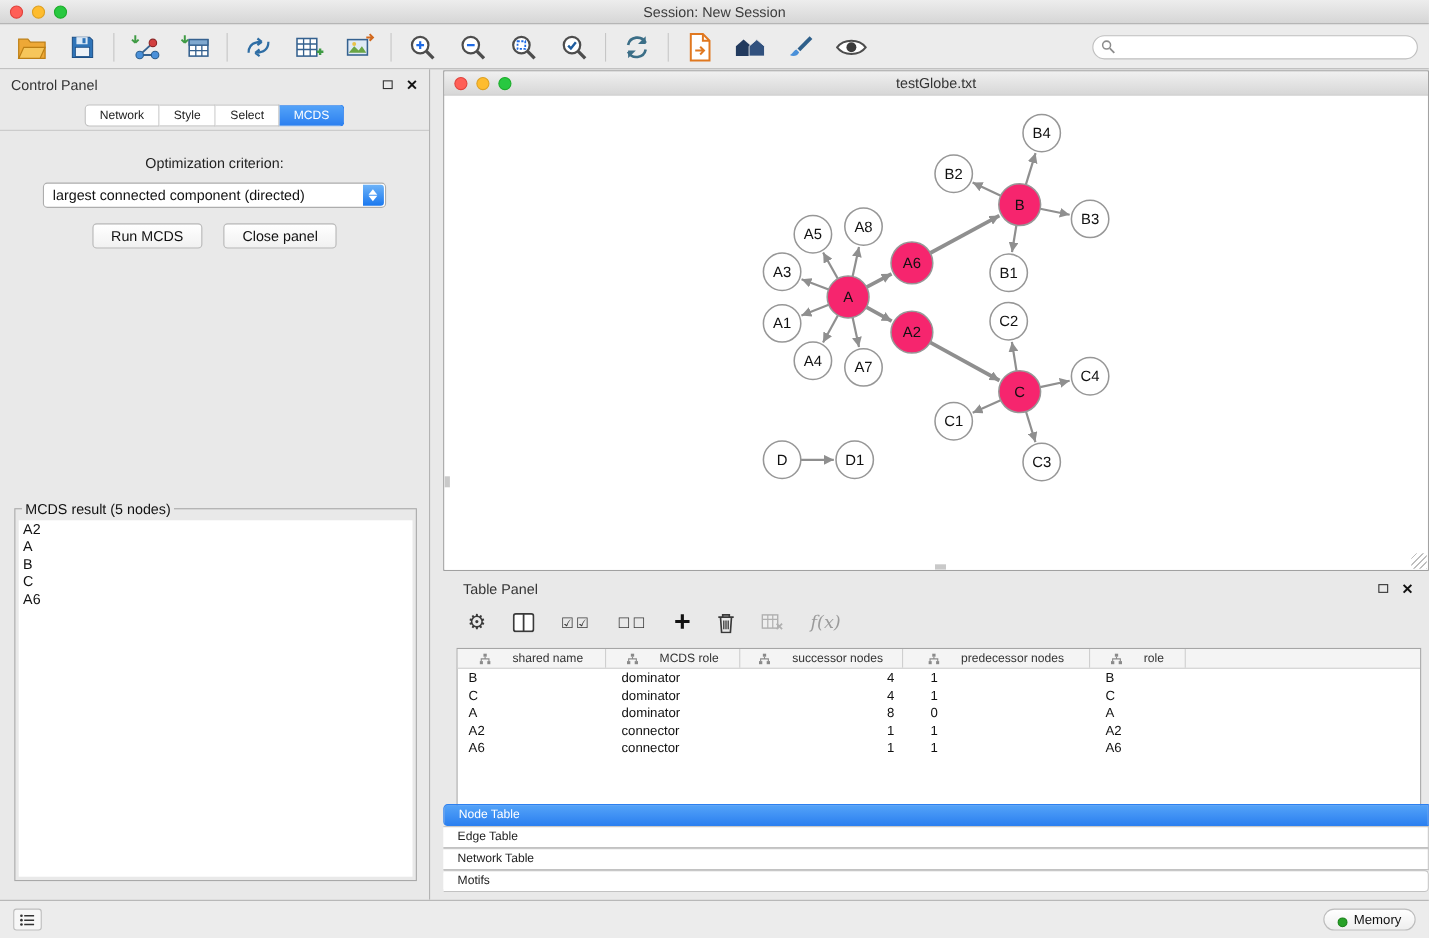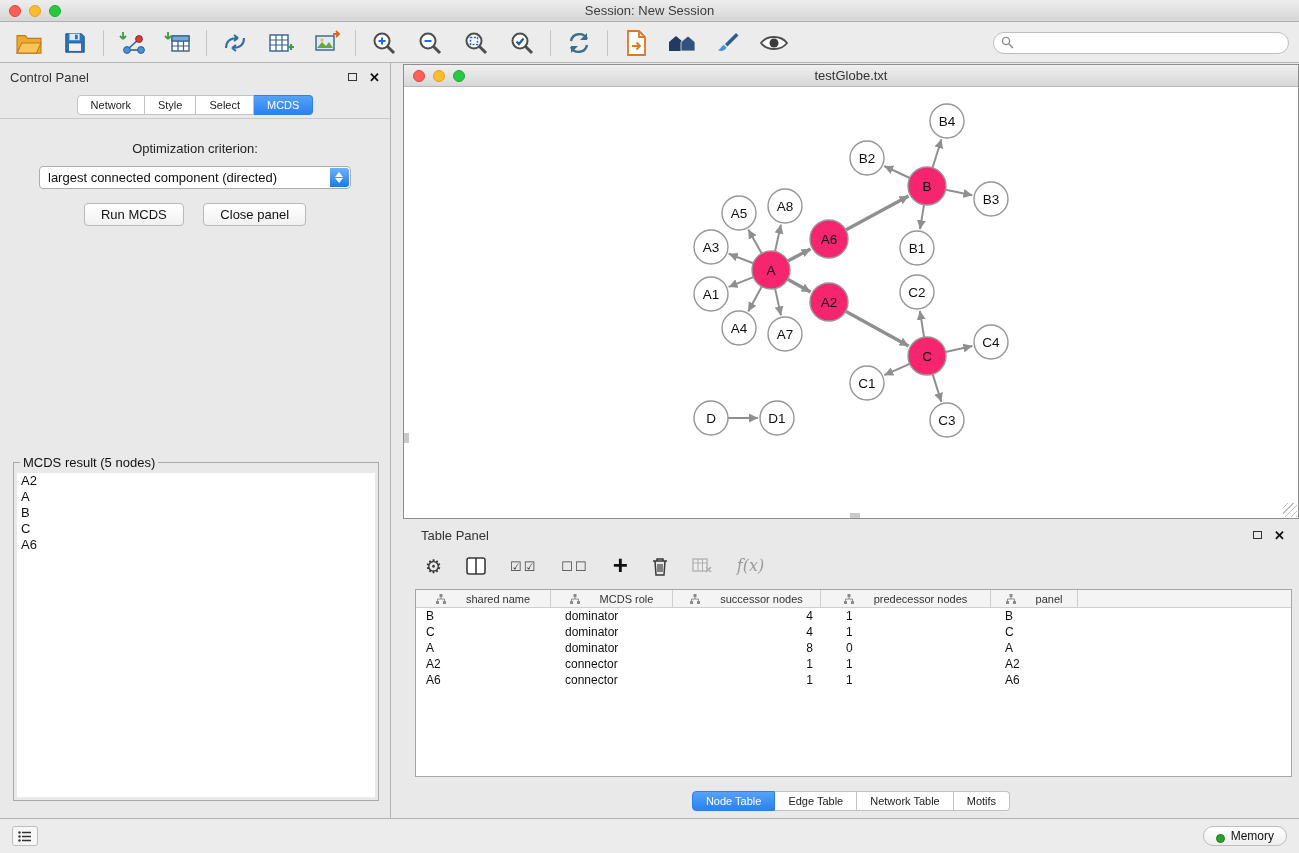--- a/index.html
+++ b/index.html
@@ -87,21 +87,21 @@
   .th { display:flex; align-items:center; justify-content:center; gap:20px; font-size:11px; color:#333;
     border-right:1px solid #cfcfcf; height:100%; cursor:default; }
   .th.filler { flex:1; border-right:none; }
   .hicon { width:10px; height:10px; }
   .hicon rect { fill:#8a8a8a; }
   .tr { display:flex; height:16px; align-items:center; }
   .td { font-size:12px; color:#111; white-space:nowrap; overflow:hidden; }
   .td.c0 { padding-left:10px; } .td.c1 { padding-left:14px; }
   .td.c2 { text-align:right; padding-right:8px; }
   .td.c3 { padding-left:25px; } .td.c4 { padding-left:14px; }
-  .tp-tabs { position:absolute; bottom:7px; left:0; right:0; display:flex; justify-content:center; }
+  .tp-tabs { position:absolute; bottom:7px; left:0; right:0; display:flex; justify-content:center;flex-direction:column; }
 
   
   .status-bar { position:absolute; left:0; right:0; bottom:0; height:35px; background:#ececec;
     border-top:1px solid #b3b3b3; display:flex; align-items:center; padding:0 12px; }
   .sb-left-btn { width:26px; height:20px; border:1px solid #bdbdbd; border-radius:3px; background:#f7f7f7;
     display:flex; align-items:center; justify-content:center; cursor:default; }
   .memory-btn { margin-left:auto; display:flex; align-items:flex-end; gap:6px; background:linear-gradient(#ffffff,#eeeeee);
     border:1px solid #bdbdbd; border-radius:10px; padding:2px 12px; font-size:12px; color:#111; cursor:default; }
   .mem-dot { width:9px; height:9px; border-radius:50%; background:#27a127; border:1px solid #188018; }
 </style>
@@ -498,21 +498,21 @@
           </svg>
           <span>predecessor nodes</span>
         </div>
         <div class="th" style="width: 87px;">
           <svg class="hicon" viewBox="0 0 10 10">
             <rect x="3.5" y="0" width="3" height="3"></rect>
             <rect x="0" y="7" width="3" height="3"></rect>
             <rect x="7" y="7" width="3" height="3"></rect>
             <path d="M5 3 v2 M1.5 7 v-2 h7 v2" stroke="#8a8a8a" fill="none" stroke-width="1"></path>
           </svg>
-          <span>panel</span>
+          <span>role</span>
         </div>
         <div class="th filler"></div>
       </div>
     <div class="tbody">
         <div class="tr">
           <div class="td c0" style="width: 135px;">B</div>
           <div class="td c1" style="width: 122px;">dominator</div>
           <div class="td c2" style="width: 148px;">4</div>
           <div class="td c3" style="width: 170px;">1</div>
           <div class="td c4" style="width: 87px;">B</div>

